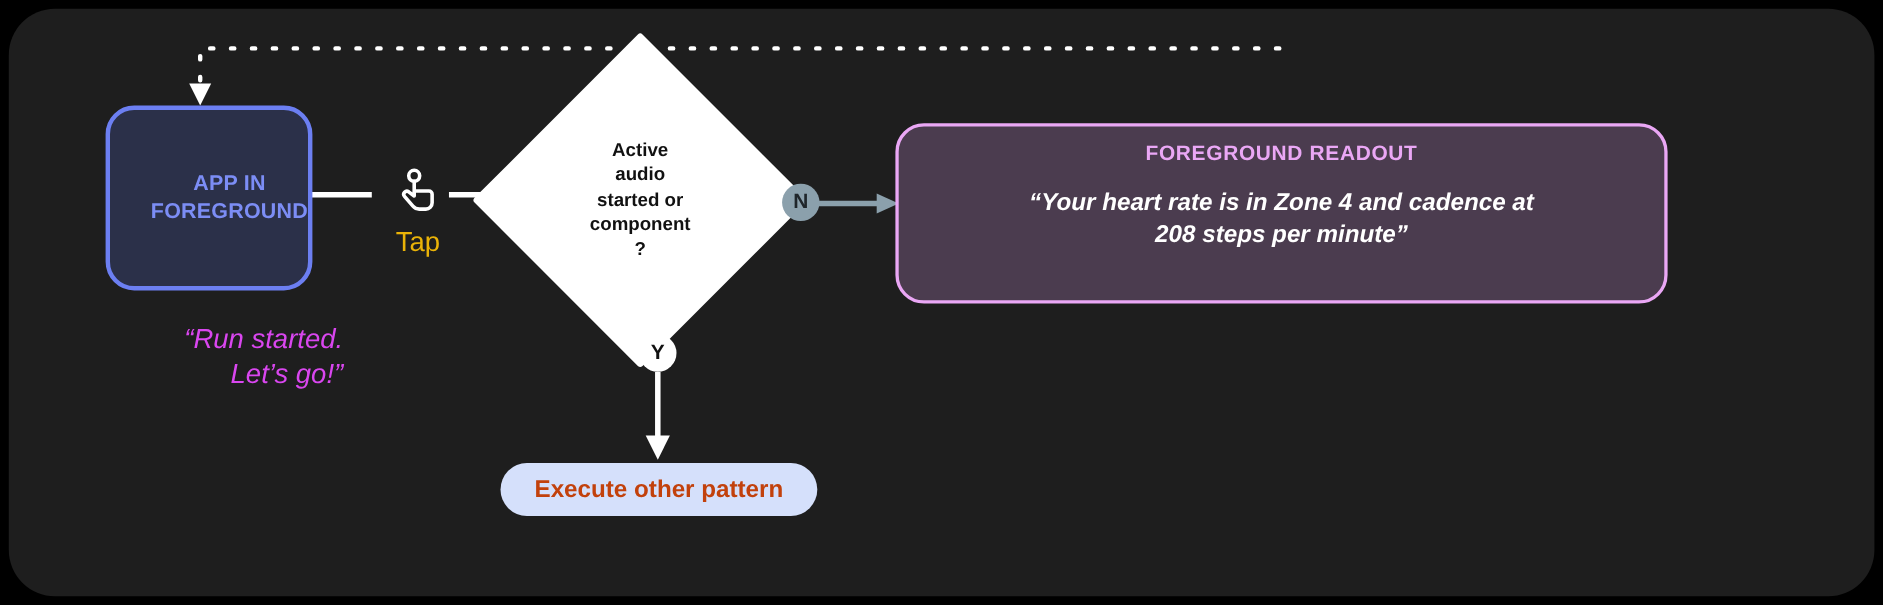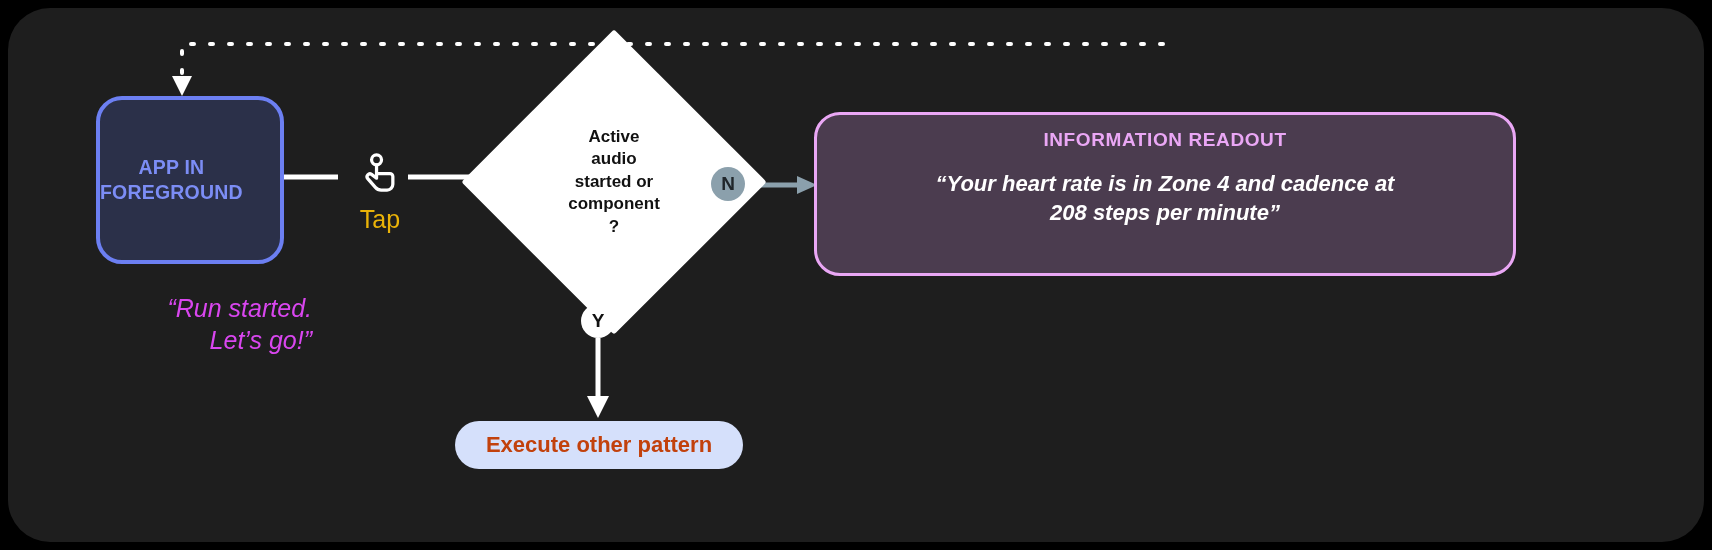--- a/index.html
+++ b/index.html
@@ -32,21 +32,21 @@
   #app-card {
     left: 88px;
     top: 88px;
     width: 188px;
     height: 168px;
     background: #2b3049;
     border: 4px solid #6c7ff2;
     border-radius: 26px;
     display: flex;
     align-items: center;
-    justify-content: flex-start;
+    justify-content: flex-end;
   }
   #app-card .label {
     color: #7c8df5;
     font-size: 19.5px;
     font-weight: bold;
     line-height: 1.28;
     text-align: center;
     letter-spacing: .2px;
   }
 
@@ -70,21 +70,21 @@
     text-align: center;
   }
   #tap-group .tap-label {
     color: #eab308;
     font-size: 25px;
     margin-top: 4px;
   }
 
   
   #decision {
-    left: 498px;
+    left: 466px;
     top: 66px;
     width: 216px;
     height: 216px;
   }
   #decision .dshape {
     position: absolute;
     inset: 0;
     background: #ffffff;
     transform: rotate(45deg);
     border-radius: 3px;
@@ -242,21 +242,21 @@
         <div>component</div>
         <div>?</div>
       </div>
     </div>
   </div>
 
   <div class="badge" id="badge-n">N</div>
   <div class="badge" id="badge-y">Y</div>
 
   <div class="node" id="readout-card">
-    <div class="title">INFORMATION READOUT</div>
+    <div class="title">FOREGROUND READOUT</div>
     <div class="quote">
       <div>“Your heart rate is in Zone 4 and cadence at</div>
       <div>208 steps per minute”</div>
     </div>
   </div>
 
   <div class="node" id="execute-pill">Execute other pattern</div>
 
 </div>
 

